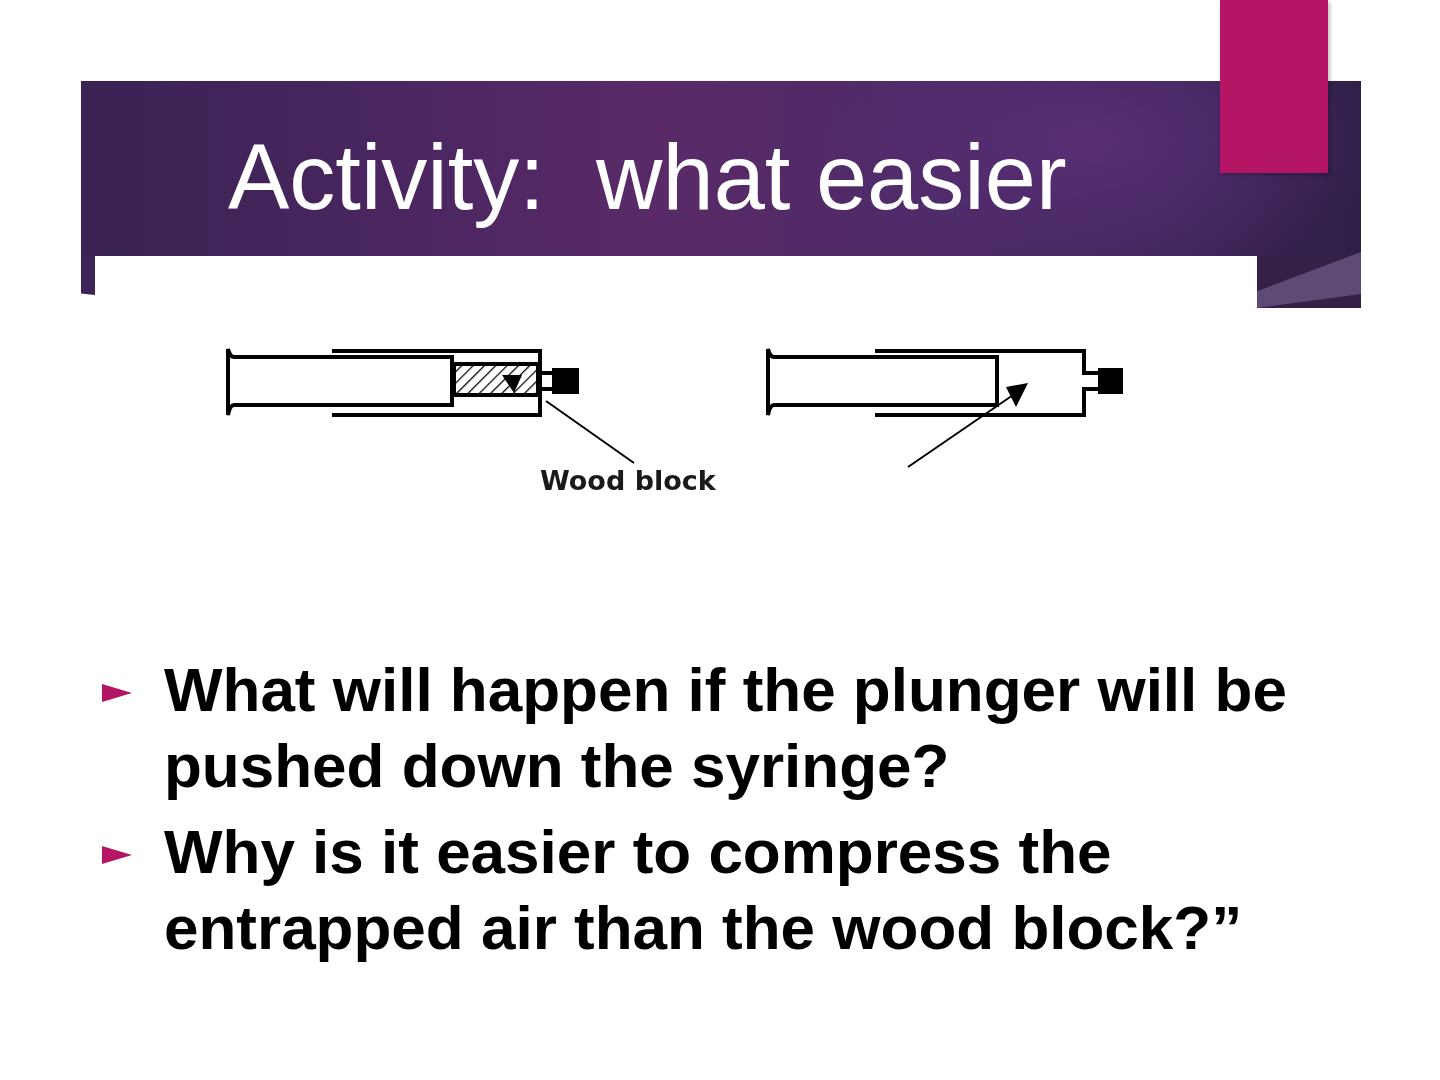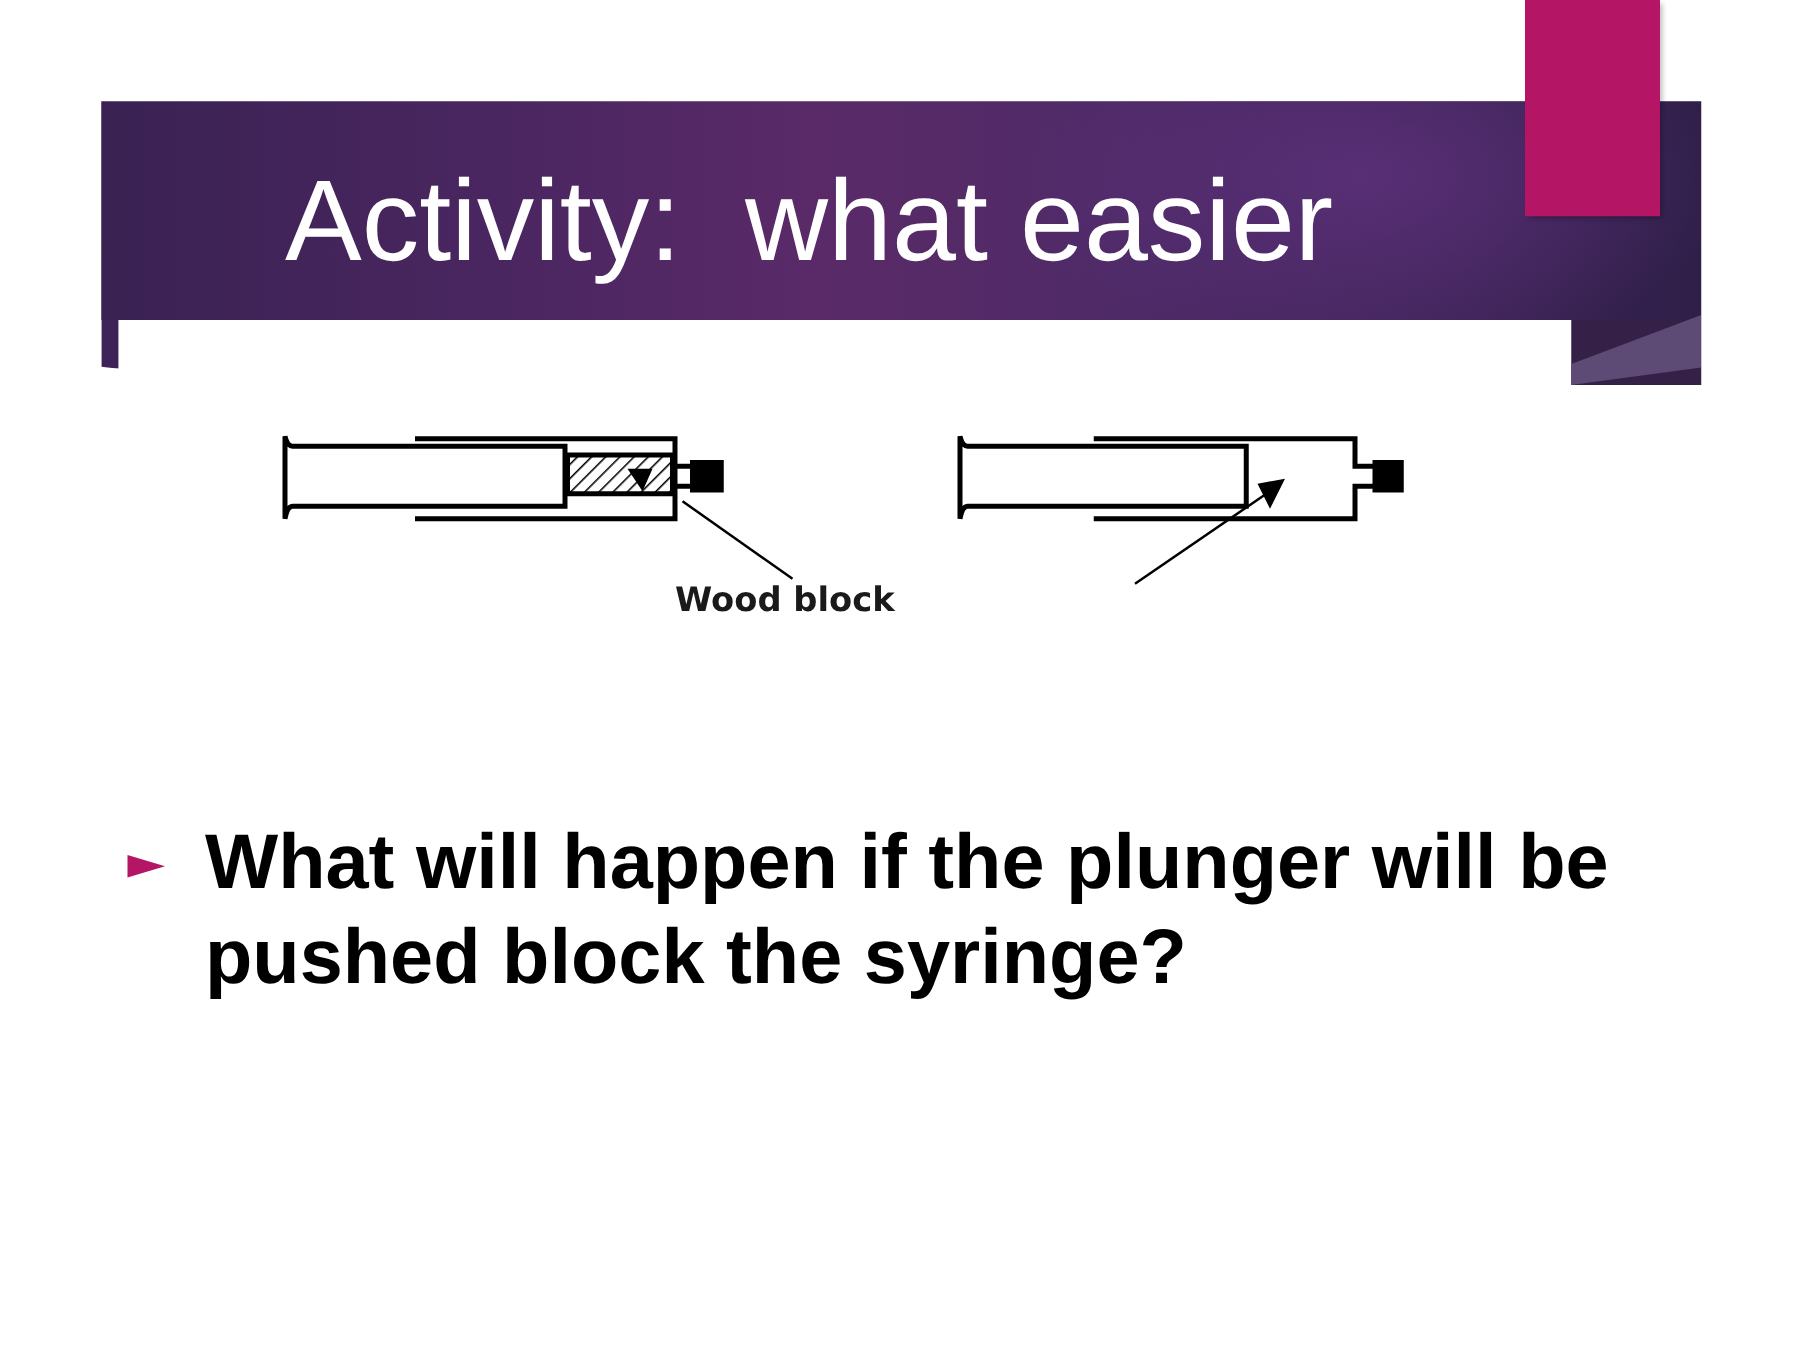--- a/index.html
+++ b/index.html
@@ -102,15 +102,19 @@
       <polygon points="786,52 808,48 796,72" fill="#000" stroke="none"></polygon>
       <line x1="796" y1="58" x2="688" y2="132" stroke-width="2"></line>
     </g>
   </svg>
   <div class="diagram-label" style="left:300px; top:130px;margin-left:20px;">Wood block</div>
 </div>
 
 <div class="bullets">
   <div class="bullet">
     <span class="bullet-icon"></span>
-    <span class="bullet-text">What will happen if the plunger will be pushed block the syringe?</span>
+    <span class="bullet-text">What will happen if the plunger will be pushed down the syringe?</span>
+  </div>
+  <div class="bullet">
+    <span class="bullet-icon"></span>
+    <span class="bullet-text">Why is it easier to compress the entrapped air than the wood block?”</span>
   </div>
 </div>
 
 </body></html>

